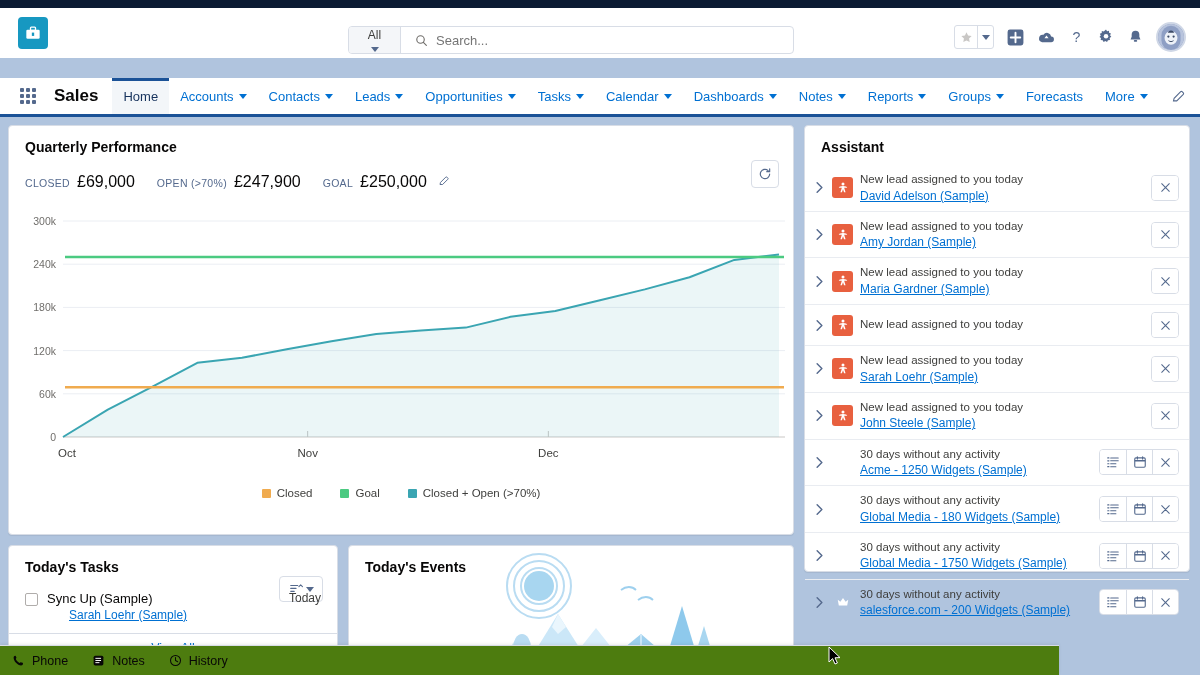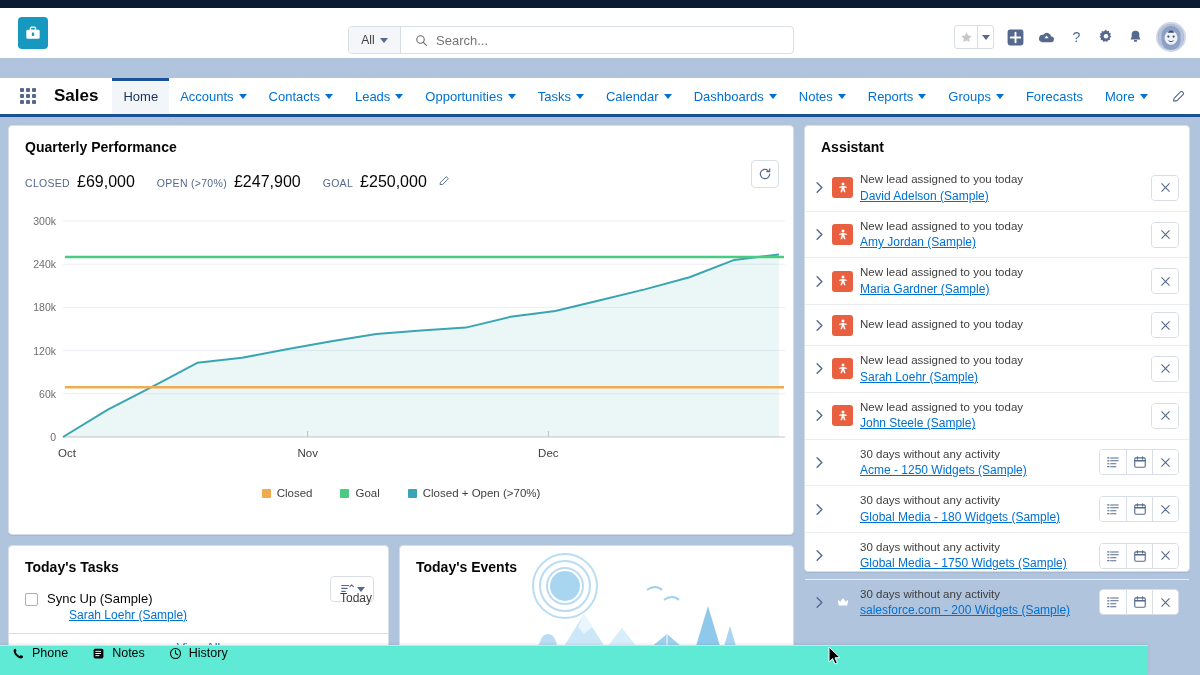--- a/index.html
+++ b/index.html
@@ -30,21 +30,21 @@
   .app-logo svg { display:block; }
   .search-wrap {
     position:absolute; left:348px; width:446px; top:18px;
     height:28px; display:flex; align-items:center;
     border:1px solid #d8dde6; border-radius:4px; background:#fff;
   }
   .search-scope {
     width:52px; height:26px; background:#f4f6f9;
     border-right:1px solid #d8dde6;
     display:flex; align-items:center; justify-content:center; gap:5px;
-    font-size:12px; color:#3e3e3c; border-radius:3px 0 0 3px;
+    font-size:12px; color:#3e3e3c; border-radius:3px 0 0 3px;flex-direction:column;
   }
   .caret { width:0;height:0;border-left:4px solid transparent;border-right:4px solid transparent;border-top:5px solid #54698d; }
   .search-icon { margin:0 8px 0 14px; color:#706e6b; display:flex; }
   .search-input {
     border:none; outline:none; font-size:13px; color:#706e6b;
     flex:1; background:transparent; font-family:"Liberation Sans", sans-serif;
   }
   .header-right {
     position:absolute; right:14px; top:14px;
     display:flex; align-items:center; gap:12px;
@@ -117,21 +117,21 @@
   .chart-svg { display:block; }
   .legend {
     display:flex; justify-content:center; gap:28px; margin-top:4px;
     font-size:11.5px; color:#3e3e3c;
   }
   .legend-item { display:flex; align-items:center; gap:6px; }
   .swatch { width:9px;height:9px;border-radius:1px; display:block; }
 
   
   .bottom-row { display:flex; gap:10px; flex:1; }
-  .tasks-card { width:381px; position:relative; }
+  .tasks-card { width:330px; position:relative; }
   .events-card { flex:1; position:relative; overflow:hidden; }
   .sort-btn {
     position:absolute; right:14px; top:30px;
     width:44px;height:26px;border:1px solid #d8dde6;border-radius:4px;background:#fff;
     display:flex;align-items:center;justify-content:center; gap:3px; color:#54698d; cursor:pointer;
   }
   .task-row { display:flex; align-items:flex-start; padding:6px 16px 0 16px; position:relative;justify-content:space-between; }
   .task-cb {
     width:13px;height:13px;border:1px solid #b0adab;border-radius:2px;background:#fff;
     margin-right:9px; margin-top:2px; flex:0 0 auto;
@@ -162,23 +162,23 @@
   .a-link { font-size:12px; color:#0070d2; text-decoration:underline; display:block; white-space:nowrap; overflow:hidden; text-overflow:ellipsis; }
   .a-actions { display:flex; flex:0 0 auto; border:1px solid #d8dde6; border-radius:4px; overflow:hidden; }
   .a-btn {
     width:26px;height:24px; display:flex;align-items:center;justify-content:center;
     color:#54698d; background:#fff; border-left:1px solid #d8dde6; cursor:pointer;
   }
   .a-btn:first-child { border-left:none; }
 
   
   .utility {
-    position:absolute; left:0; bottom:0; width:1148px; height:30px;
-    background:#5eead4; border-top:1px solid #d8dde6;
-    display:flex; align-items:flex-start; gap:24px; padding-left:12px;
+    position:absolute; left:0; bottom:0; width:1059px; height:30px;
+    background:#4d7c0f; border-top:1px solid #d8dde6;
+    display:flex; align-items:center; gap:24px; padding-left:12px;
     box-shadow:0 -1px 3px rgba(0,0,0,.08);
   }
   .u-item { display:flex; align-items:center; gap:7px; font-size:12.5px; color:#080707; cursor:pointer; }
   .cursor-arrow { position:absolute; left:828px; top:646px; pointer-events:none; }
 </style>
 </head>
 <body>
 
 <div class="topstrip"></div>
 

